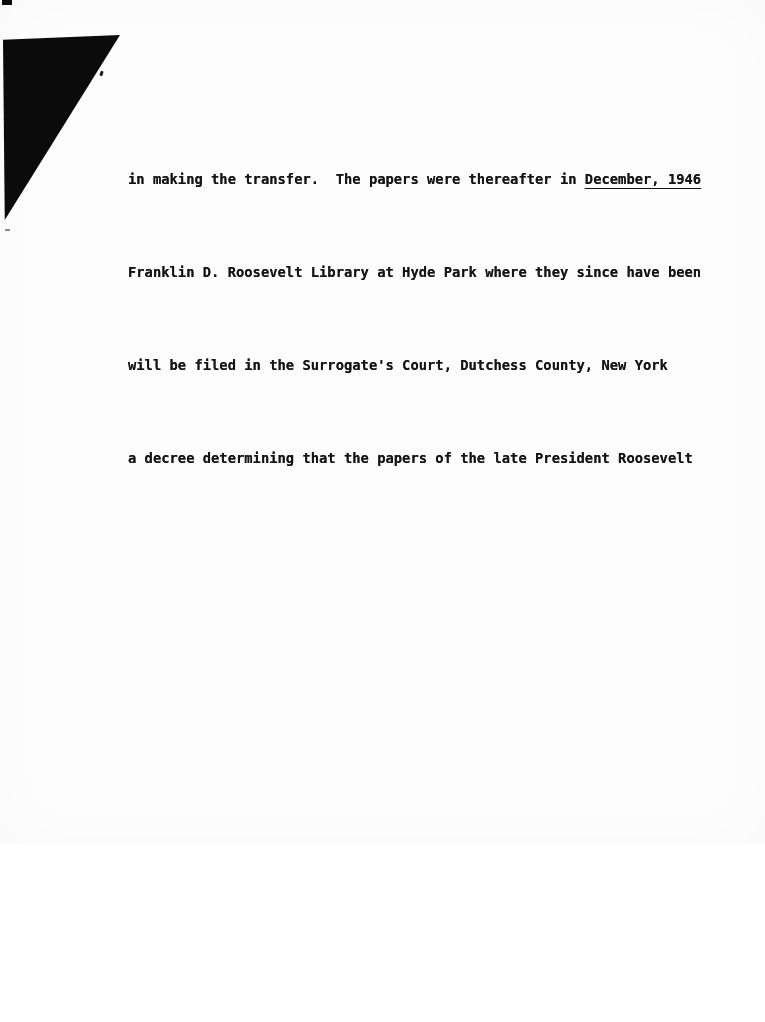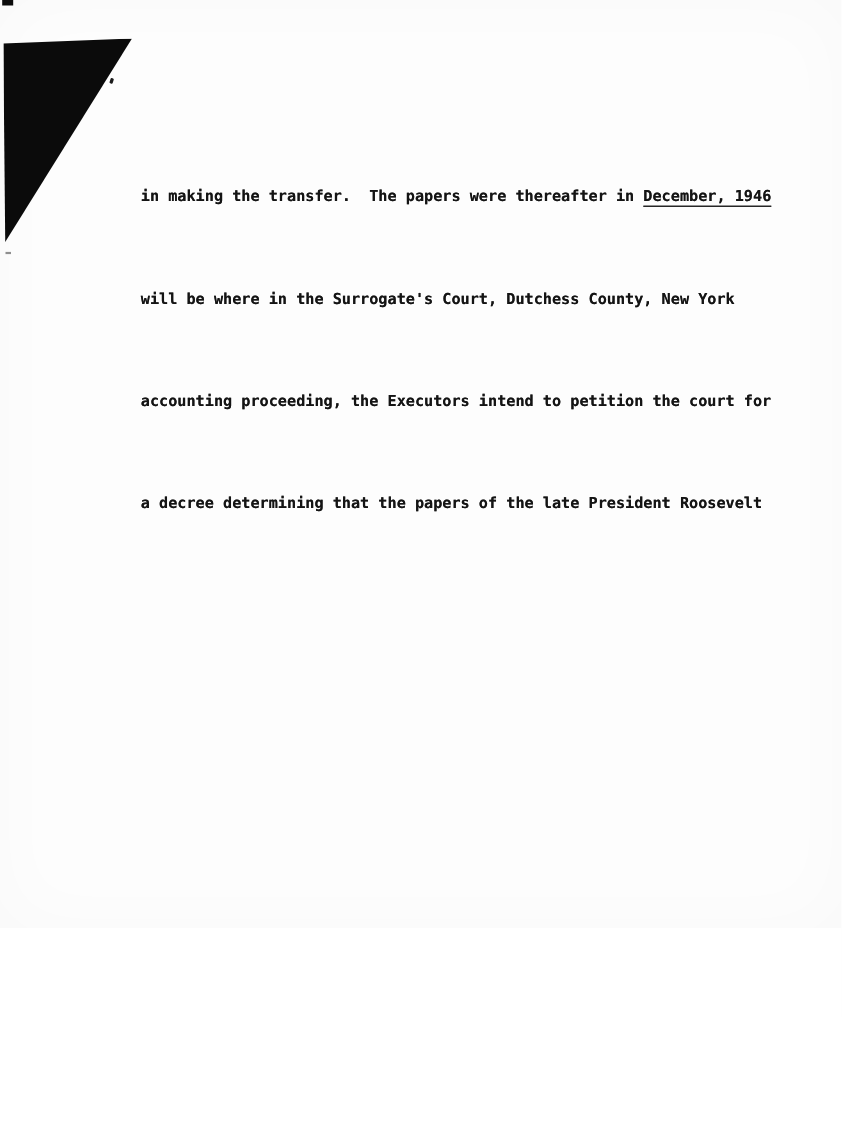--- a/index.html
+++ b/index.html
@@ -85,22 +85,22 @@
   <div class="artifact corner-mark"></div>
   <div class="artifact triangle"></div>
   <div class="artifact speck-apostrophe"></div>
   <div class="artifact speck-under-triangle"></div>
   <div class="artifact bottom-stroke"></div>
   <div class="artifact speck-bottom-1"></div>
   <div class="artifact speck-bottom-2"></div>
 
   <div class="text-block">
     <div class="line"><span>in making the transfer.  The papers were thereafter in </span><span class="u">December, 1946</span></div>
-    <div class="line">will be where in the Surrogate's Court, Dutchess County, New York</div>
-    <div class="line">accounting proceeding, the Executors intend to petition the court for</div>
+    <div class="line">Franklin D. Roosevelt Library at Hyde Park where they since have been</div>
+    <div class="line">will be filed in the Surrogate's Court, Dutchess County, New York</div>
     <div class="line">a decree determining that the papers of the late President Roosevelt</div>
     
     
     
     
     
     
     
     
     

